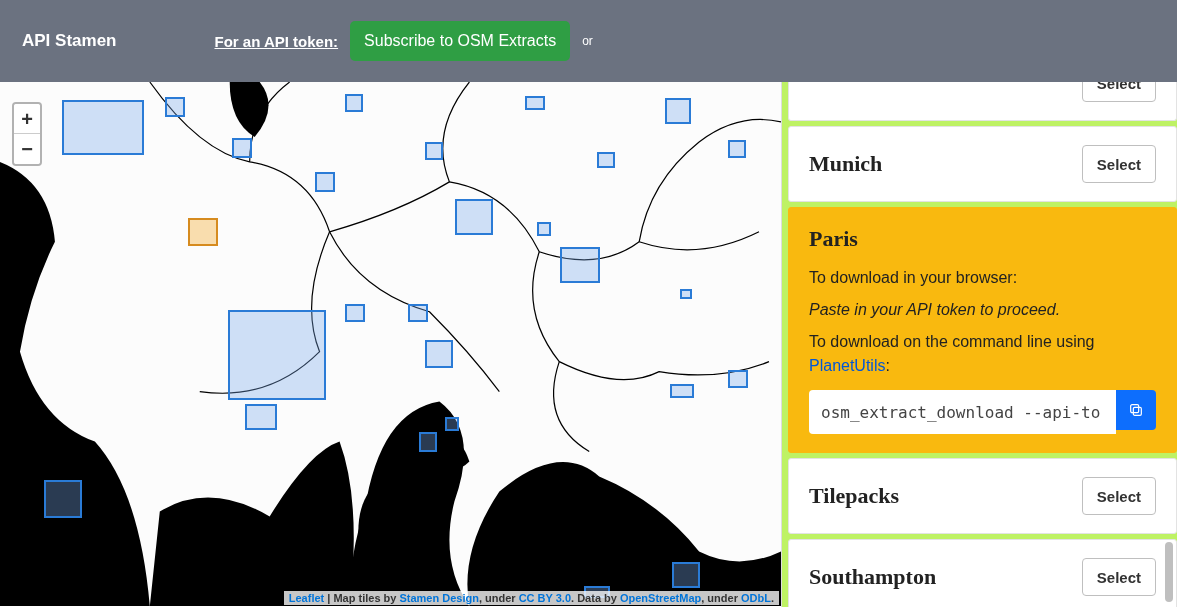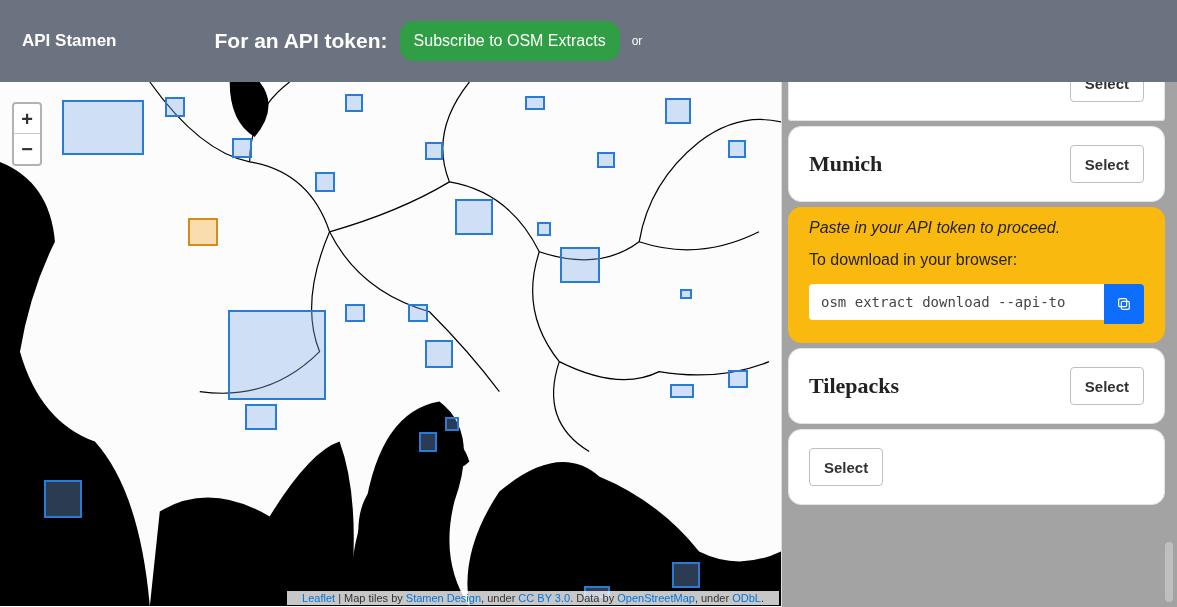--- a/index.html
+++ b/index.html
@@ -1,47 +1,47 @@
 <!DOCTYPE html>
 <html><head>
 <meta charset="utf-8">
 <style>
   * { box-sizing: border-box; margin: 0; padding: 0; }
   body { font-family: -apple-system, BlinkMacSystemFont, "Segoe UI", Helvetica, Arial, sans-serif; background: #fff; width: 1177px; height: 607px; overflow: hidden; position: relative; }
   .topbar { background: #6b7280; height: 82px; display: flex; align-items: center; padding: 0 22px; color: #fff; }
   .topbar .label { font-size: 17px; font-weight: 600; margin-right: 46px; }
   .token-input { width: 242px; height: 38px; border: 1.5px solid #c53030; border-radius: 4px; padding: 0 12px; font-size: 15px; color: #333; }
   .token-input::placeholder { color: #888; }
-  .for-token { margin-left: 52px; font-size: 21px; font-weight: 600; }
-  .btn-green { background: #2f9e44; color: #fff; border: none; border-radius: 14px; height: 40px; padding: 0 14px; font-size: 16px; font-weight: 500; margin-left: 12px; cursor: pointer; }
+  .for-token { margin-left: 52px; font-size: 15px; font-weight: 600; text-decoration: underline; }
+  .btn-green { background: #2f9e44; color: #fff; border: none; border-radius: 5px; height: 40px; padding: 0 14px; font-size: 16px; font-weight: 500; margin-left: 12px; cursor: pointer; }
   .or { margin: 0 10px 0 12px; font-size: 12px; }
   .content { display: flex; position: absolute; top: 82px; left: 0; right: 0; bottom: 0; }
   .map { position: relative; width: 782px; height: 100%; background: #fff; overflow: hidden; border-right: 1px solid #ddd; }
   .map svg.basemap { position: absolute; inset: 0; }
   .zoomctl { position: absolute; left: 12px; top: 20px; width: 30px; border: 2px solid rgba(0,0,0,.3); border-radius: 4px; background: #fff; }
   .zoomctl button { display: block; width: 100%; height: 30px; border: none; background: #fff; font-size: 20px; font-weight: 700; line-height: 1; cursor: pointer; color: #333; }
   .zoomctl button:first-child { border-bottom: 1px solid #ccc; border-radius: 3px 3px 0 0; }
   .zoomctl button:last-child { border-radius: 0 0 3px 3px; }
   .extent { position: absolute; border: 2.5px solid #2a7bd6; background: rgba(120,170,235,.35); }
   .extent.sel { border-color: #d68b1f; background: rgba(245,190,95,.5); }
-  .attrib { position: absolute; right: 2px; bottom: 2px; background: rgba(255,255,255,.78); font-size: 11px; color: #333; padding: 1px 15px; }
+  .attrib { position: absolute; right: 2px; bottom: 2px; background: rgba(255,255,255,.78); font-size: 11px; color: #333; padding: 1px 5px; font-weight: bold; }
   .attrib a { color: #0074d9; text-decoration: none; }
-  .sidebar { flex: 1; overflow-y: hidden; background: #a3a3a3; padding-right: 12px; position: relative; }
-  .card { background: #fff; border: 1px solid #e3e3e3; border-radius: 13px; margin: 5px 0 5px 6px; }
+  .sidebar { flex: 1; overflow-y: hidden; background: #bef264; padding-right: 0; position: relative; }
+  .card { background: #fff; border: 1px solid #e3e3e3; border-radius: 3px; margin: 5px 0 5px 6px; }
   .card.cut-top { border-top: none; border-radius: 0 0 3px 3px; margin-top: -36px; }
   .card-head { display: flex; align-items: center; justify-content: space-between; padding: 18px 20px; }
   .card-head h3 { font-family: Georgia, "Times New Roman", serif; font-weight: 700; font-size: 22px; color: #222; }
   .btn-select { border: 1.5px solid #bfbfbf; background: #fff; color: #333; font-weight: 700; font-size: 15px; height: 38px; padding: 0 14px; border-radius: 4px; cursor: pointer; }
   .card.selected { background: #f9b90f; border-color: #f9b90f; }
   .card.selected .card-head { padding-bottom: 6px; }
   .sel-body { padding: 0 20px 18px 20px; color: #222; font-size: 16px; line-height: 1.5; }
   .sel-body p { margin: 8px 0; }
   .sel-body a { color: #0057d8; text-decoration: none; }
   .cmdrow { display: flex; margin-top: 12px; }
-  .cmd { flex: 1; height: 36px; border: none; border-radius: 4px 0 0 4px; padding: 0 12px; font-family: Menlo, Consolas, monospace; font-size: 14px; color: #444; background: #fff; }
+  .cmd { flex: 1; height: 44px; border: none; border-radius: 4px 0 0 4px; padding: 0 12px; font-family: Menlo, Consolas, monospace; font-size: 16px; color: #444; background: #fff; }
   .copybtn { width: 40px; height: 40px; background: #0d6efd; border: none; border-radius: 0 4px 4px 0; color: #fff; cursor: pointer; display: flex; align-items: center; justify-content: center; }
   .copybtn svg { width: 16px; height: 16px; stroke: #fff; fill: none; stroke-width: 1.8; }
   .scrollbar-fake { position: absolute; right: 2px; top: 0; bottom: 0; width: 14px; }
   .scrollbar-thumb { position: absolute; right: 2px; width: 8px; height: 60px; top: 460px; background: #bfbfbf; border-radius: 4px; }
 </style>
 </head>
 <body>
 
 <div class="topbar">
   <span class="label">API Stamen</span>
@@ -125,23 +125,29 @@
     </div>
 
     <div class="card">
       <div class="card-head">
         <h3>Munich</h3>
         <button class="btn-select">Select</button>
       </div>
     </div>
 
     <div class="card selected">
+      <div class="card-head">
+        <h3>Paris</h3>
+      </div>
       <div class="sel-body">
+        <p>To download in your browser:</p>
         <p><em>Paste in your API token to proceed.</em></p>
-        <p>To download in your browser:</p>
+        <p>
+          <span>To download on the command line using </span><a>PlanetUtils</a><span>:</span>
+        </p>
         <div class="cmdrow">
           <input class="cmd" readonly="" value="osm_extract_download --api-to" style="">
           <button class="copybtn">
             <svg viewBox="0 0 24 24">
                 <rect x="8" y="8" width="12" height="12" rx="2"></rect>
                 <rect x="4" y="4" width="12" height="12" rx="2"></rect>
               </svg>
           </button>
         </div>
       </div>
@@ -149,20 +155,21 @@
 
     <div class="card">
       <div class="card-head">
         <h3>Tilepacks</h3>
         <button class="btn-select">Select</button>
       </div>
     </div>
 
     <div class="card">
       <div class="card-head">
+        <h3>Southampton</h3>
         <button class="btn-select">Select</button>
       </div>
     </div>
 
     <div class="scrollbar-fake">
       <div class="scrollbar-thumb"></div>
     </div>
   </div>
 </div>
 

